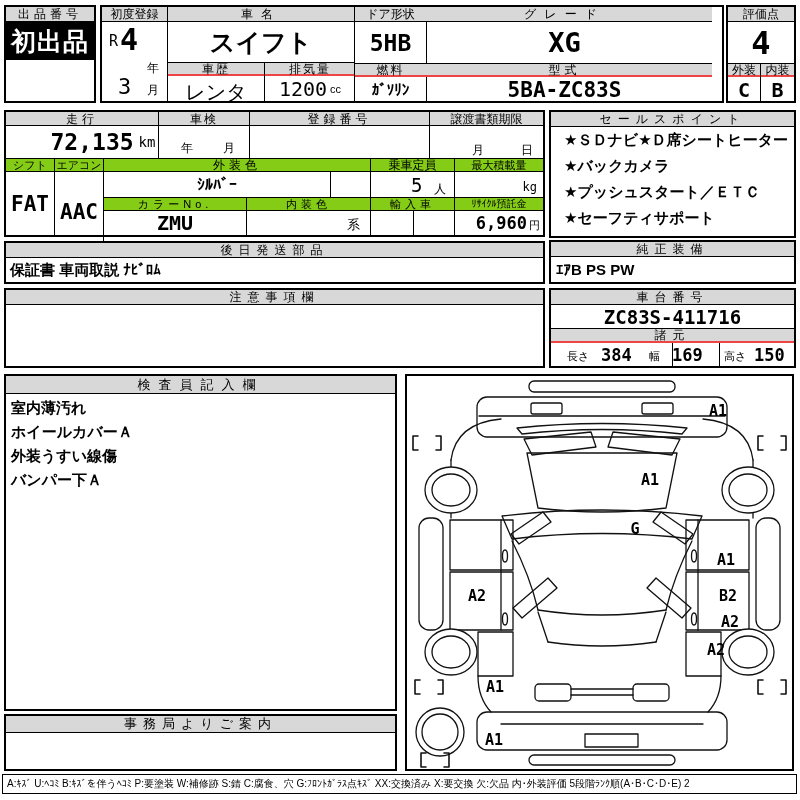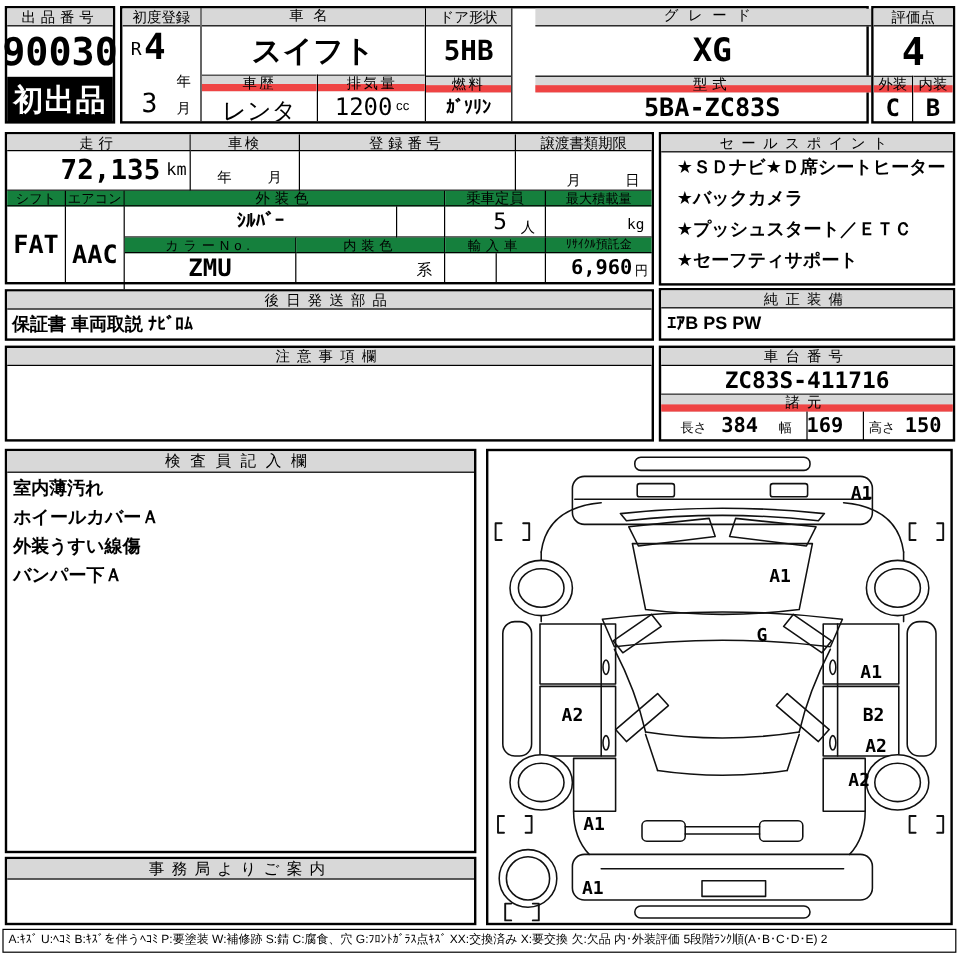--- a/index.html
+++ b/index.html
@@ -2,41 +2,40 @@
 <html><head>
 <meta charset="utf-8">
 <style>
   html,body{margin:0;padding:0;background:#fff;}
   #sheet{position:relative;width:800px;height:800px;background:#fff;
          font-family:"Liberation Sans","DejaVu Sans",sans-serif;color:#000;}
   .box{position:absolute;border:2px solid #000;background:#fff;box-sizing:border-box;}
   .thin{border-width:1px;}
   .hdr{background:#d8d8d8;border-bottom:1px solid #000;text-align:center;
        font-size:12px;line-height:14px;height:14px;overflow:hidden;white-space:nowrap;}
-  .hdr2{background:#d8d8d8;border-top:1px solid #000;border-bottom:6px solid #ef4444;
+  .hdr2{background:#d8d8d8;border-top:1px solid #000;border-bottom:2px solid #ef4444;
         text-align:center;font-size:12px;line-height:13px;height:14px;box-sizing:border-box;white-space:nowrap;}
   .cell{position:absolute;box-sizing:border-box;overflow:hidden;}
   .bR{border-right:1px solid #000;} .bB{border-bottom:1px solid #000;}
-  .gy{background:#15803d;}
+  .gy{background:#84cc16;}
   .ctr{display:flex;align-items:center;justify-content:center;}
   .num{font-family:"DejaVu Sans Mono","Liberation Mono",monospace;}
   .b{font-weight:bold;}
-  .sp2{letter-spacing:2px;} .sp4{letter-spacing:4px;} .sp6{letter-spacing:6px;} .sp8{letter-spacing:8px;font-family:Liberation Mono, monospace;}
+  .sp2{letter-spacing:2px;} .sp4{letter-spacing:4px;} .sp6{letter-spacing:6px;} .sp8{letter-spacing:8px;}
   .small{font-size:11px;}
   svg text.dlabel{font:bold 15px "DejaVu Sans Mono","Liberation Mono",monospace;fill:#000;text-anchor:middle;}
   svg *{vector-effect:non-scaling-stroke;}
 </style>
 </head>
 <body>
 
 <div id="sheet">
 
   <div class="box" style="left:4px;top:5px;width:92px;height:98px;">
     <div class="hdr sp4">出品番号</div>
-    <div class="ctr num b" style="height:42px;font-size:32px;">90030</div>
     <div class="ctr b" style="height:38px;background:#000;color:#fff;font-size:25px;letter-spacing:1px;">初出品</div>
   </div>
 
   <div class="box" style="left:100px;top:5px;width:624px;height:98px;">
 
     <div class="cell bR" style="left:0;top:0;width:66px;height:94px;">
       <div class="hdr">初度登録</div>
       <div style="position:relative;height:80px;">
         <span style="position:absolute;left:7px;top:10px;font-size:15px;" class="num">R</span>
         <span style="position:absolute;left:18px;top:0px;font-size:30px;" class="num b">4</span>
@@ -62,21 +61,21 @@
       </div>
     </div>
 
     <div class="cell bR" style="left:253px;top:0;width:72px;height:94px;">
       <div class="hdr">ドア形状</div>
       <div class="ctr num b" style="height:41px;font-size:23px;">5HB</div>
       <div class="hdr2 sp2">燃料</div>
       <div class="ctr b" style="height:25px;font-size:15px;">ｶﾞｿﾘﾝ</div>
     </div>
 
-    <div class="cell" style="left:344px;top:0;width:295px;height:94px;">
+    <div class="cell" style="left:315px;top:0;width:295px;height:94px;">
       <div class="hdr sp8">グレード</div>
       <div class="ctr num b" style="height:41px;font-size:27px;">XG</div>
       <div class="hdr2 sp4">型式</div>
       <div class="ctr num b" style="height:25px;font-size:21px;">5BA-ZC83S</div>
     </div>
   </div>
 
   <div class="box" style="left:726px;top:5px;width:70px;height:98px;">
     <div class="hdr">評価点</div>
     <div class="ctr num b" style="height:41px;font-size:32px;">4</div>

